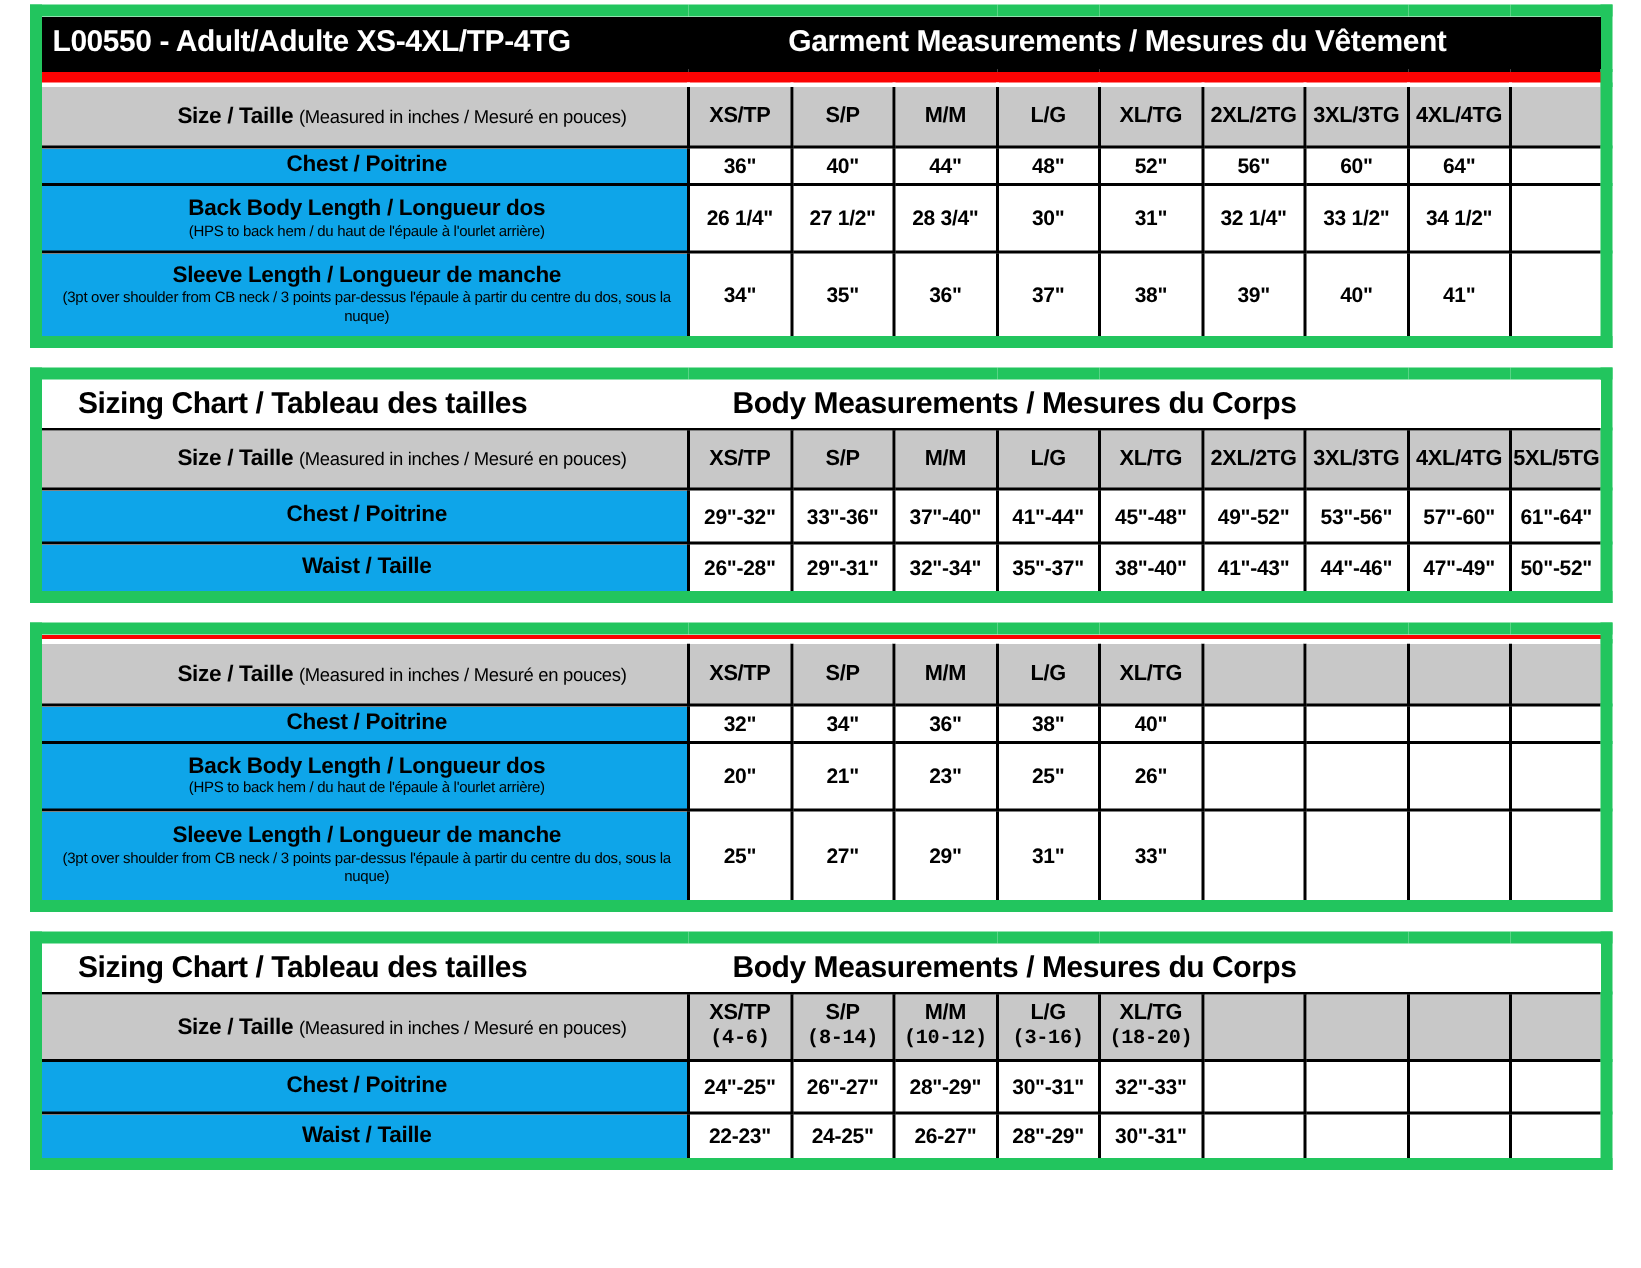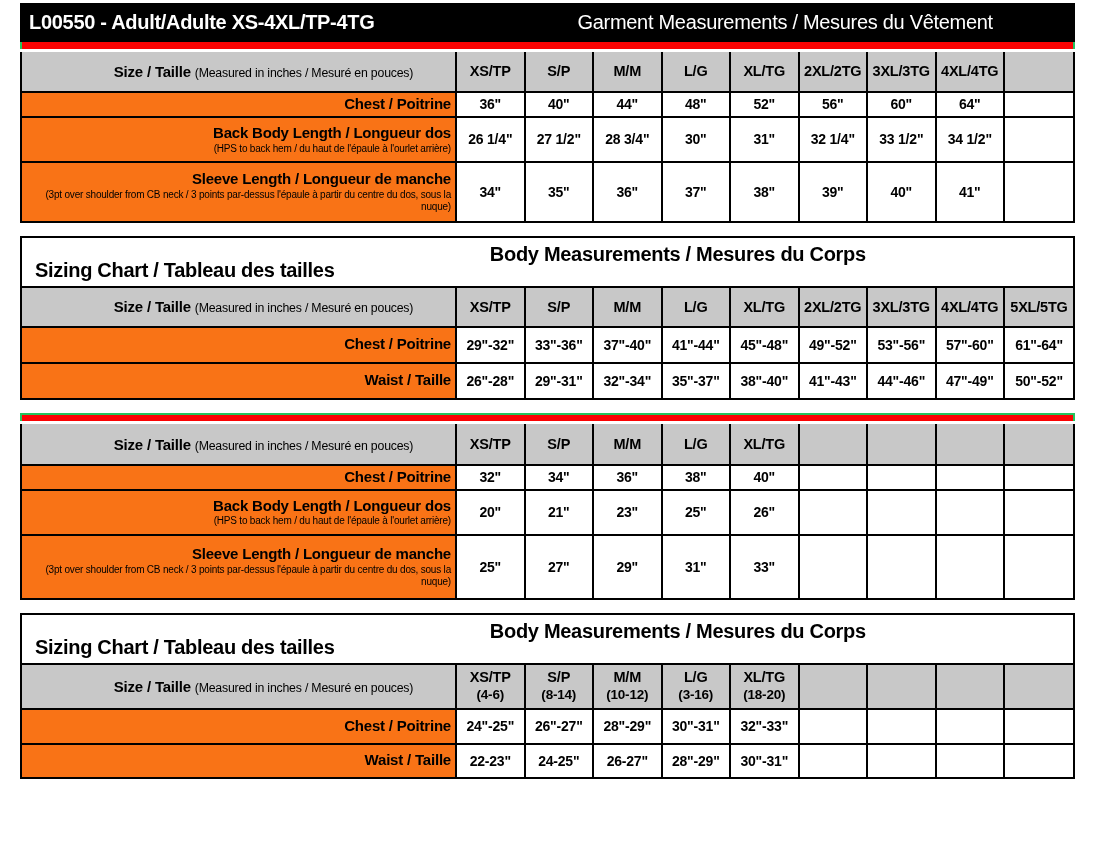--- a/index.html
+++ b/index.html
@@ -6,64 +6,64 @@
   html, body { background: #ffffff; }
   body {
     width: 1094px; height: 845px;
     font-family: "Liberation Sans", sans-serif;
     color: #000; overflow: hidden;
   }
   .page { padding: 3px 19px 17px 20px; }
 
   table.tbl {
     border-collapse: collapse; table-layout: fixed;
-    width: 1055px; border: 2px solid #22c55e;
+    width: 1055px; border: 8px solid #22c55e;
   }
   table.tbl + table.tbl { margin-top: 13px; }
   .tbl td { border: 2px solid #000; vertical-align: middle; overflow: hidden; }
 
   col.c-label { width: 435px; }
   col.c-size  { width: 68.5px; }
 
   
   tr.band td { background: #000; position: relative; }
   .band-left {
     color: #fff; font-weight: bold; font-size: 20px; letter-spacing: -0.3px;
     padding-left: 7px; display: inline-block; line-height: 35px; white-space: nowrap;
   }
   .band-right {
     position: absolute; top: 0; line-height: 35px; color: #fff;
-    font-weight: normal; font-size: 20px; letter-spacing: -0.3px;
-    white-space: nowrap; transform: translateX(-50%); left: 69%; margin-left: 38px;
+    font-weight: bold; font-size: 20px; letter-spacing: -0.3px;
+    white-space: nowrap; transform: translateX(-50%); left: 69%;
   }
 
   
   tr.redbar td { background: #fb0303; height: 9px; border: 0; border-bottom: 3px solid #fff; padding: 0; }
 
   
   tr.title td { background: #fff; position: relative; }
   .title-left {
     font-weight: bold; font-size: 20px; letter-spacing: -0.3px;
-    padding-left: 13px; display: inline-block; line-height: 32px; white-space: nowrap; margin-top: 16px;
+    padding-left: 24px; display: inline-block; line-height: 32px; white-space: nowrap;
   }
   .title-right {
     position: absolute; top: 0; line-height: 32px; font-weight: bold; font-size: 20px;
     letter-spacing: -0.3px; white-space: nowrap; transform: translateX(-50%); left: 62.4%; text-align: right;
   }
 
   
   tr.hdr td {
     background: #c8c8c8; text-align: center; font-weight: bold;
     font-size: 14.5px; letter-spacing: -0.2px;
   }
-  td.lbl { background: #f97316; text-align: right; padding: 2px 4px 2px 7px; }
+  td.lbl { background: #0ea5e9; text-align: center; padding: 2px 4px 2px 7px; }
   .sz-label { font-size: 15px; font-weight: bold; margin-left: 47px; }
   .sz-note  { font-size: 12.3px; font-weight: normal; letter-spacing: -0.2px; }
   .col-top { line-height: 1.2; }
-  .col-sub { font-size: 13.5px; line-height: 1.2; }
+  .col-sub { font-size: 13.5px; line-height: 1.2; font-family: Liberation Mono, monospace; }
 
   
   td.val { background: #fff; text-align: center; font-weight: bold; font-size: 14px; letter-spacing: -0.2px; }
   .row-label { font-size: 15px; font-weight: bold; letter-spacing: -0.2px; line-height: 1.25; }
   .row-note  { font-size: 10px; font-weight: normal; letter-spacing: -0.2px; line-height: 1.22; }
 </style>
 </head>
 <body>
 
 <div class="page">

